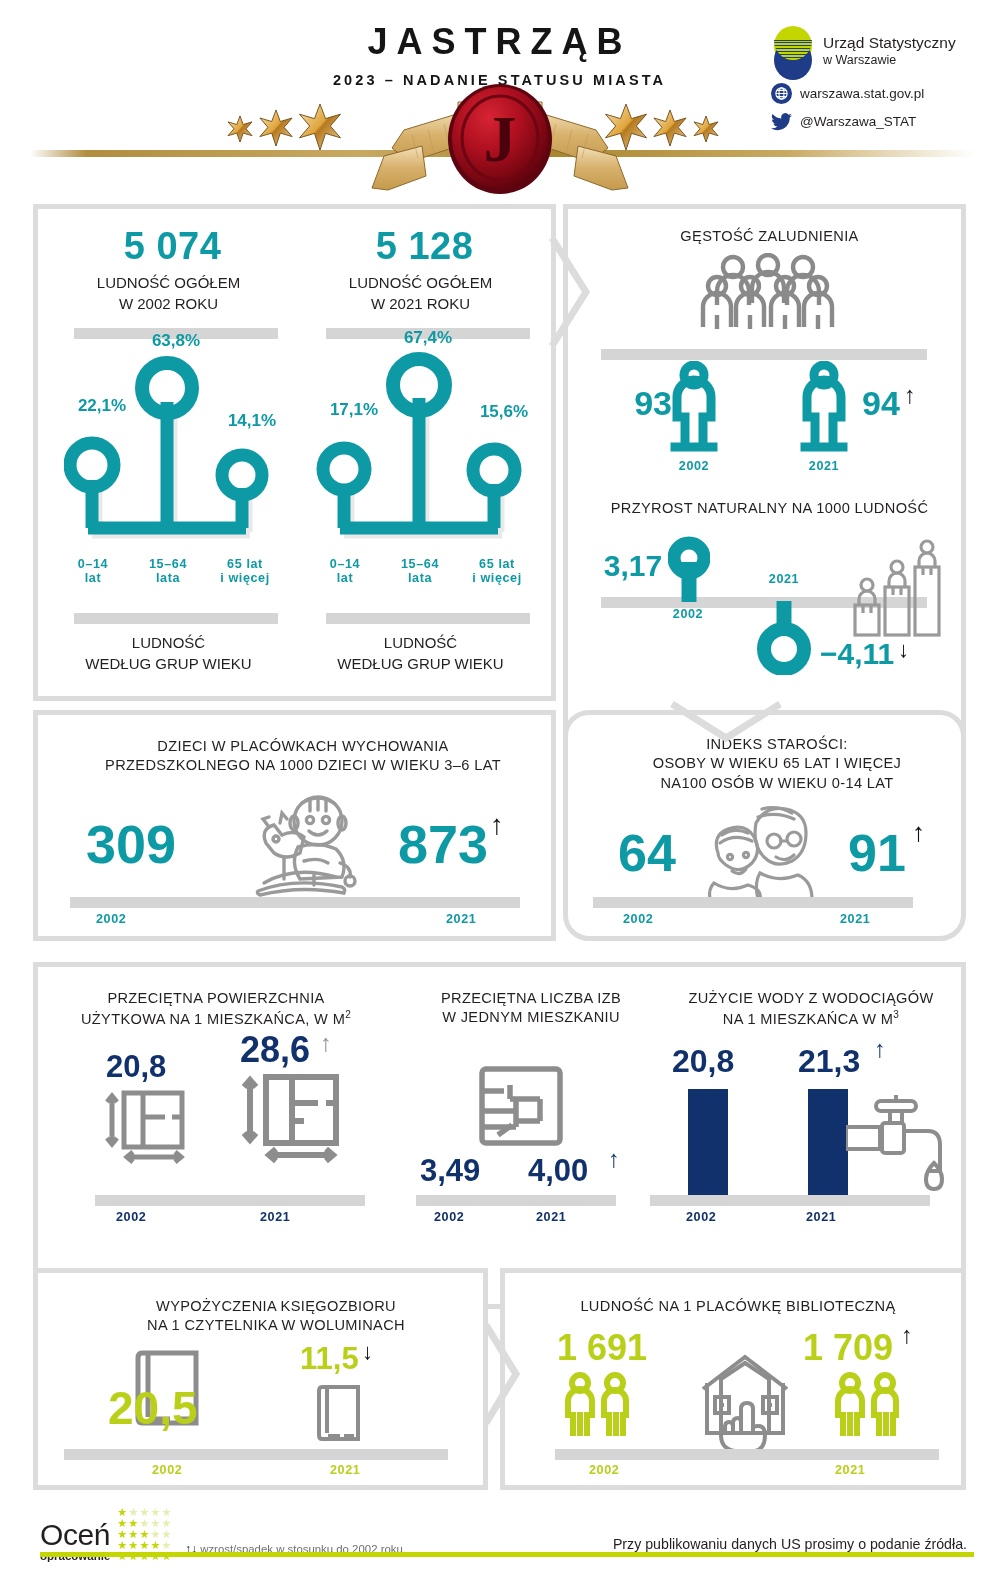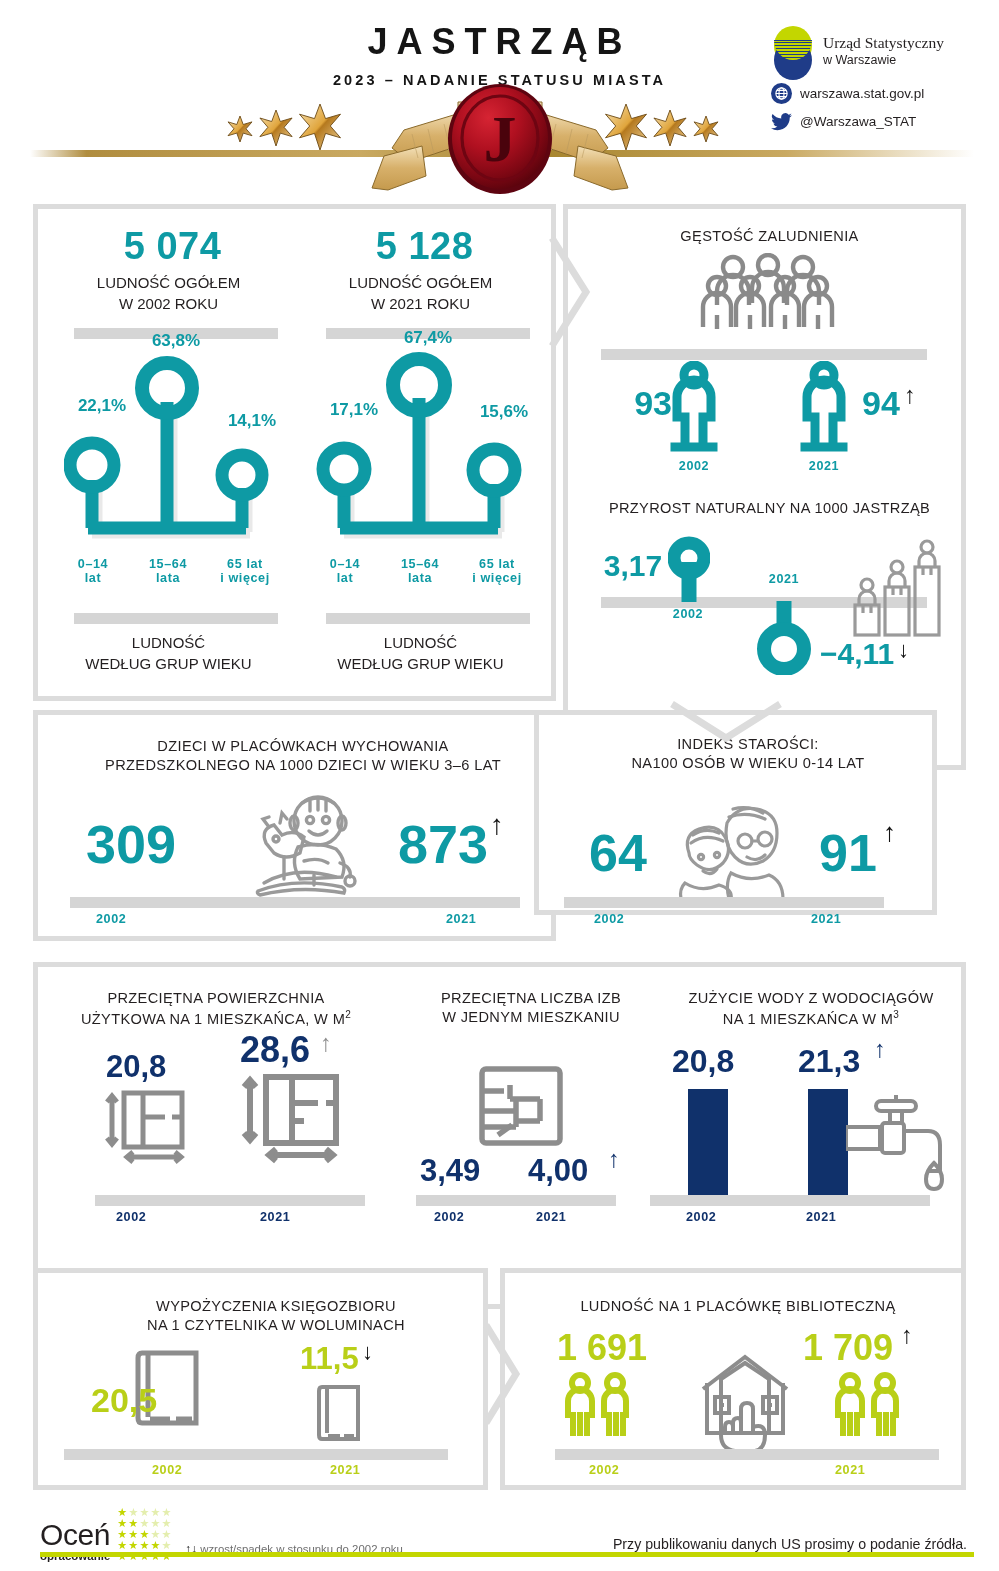--- a/index.html
+++ b/index.html
@@ -33,21 +33,21 @@
     position:absolute; width:38px; height:40px; left:3px; top:14px;
     background:#1f3c88; border-radius:50%;
   }
   .logo-mark .c-overlap {
     position:absolute; width:38px; height:26px; left:3px; top:14px;
     background:repeating-linear-gradient(0deg,#c3d600 0 1.5px,#1f3c88 1.5px 3px);
     border-radius:0 0 50% 50%/0 0 60% 60%;
     clip-path: ellipse(19px 20px at 19px 0px);
   }
   .logo-text { margin-left:8px; line-height:1.18; }
-  .logo-text .l1 { font-size:15.5px; color:#231f20;font-family:Liberation Serif, serif; }
+  .logo-text .l1 { font-size:15.5px; color:#231f20; }
   .logo-text .l2 { font-size:12.5px; color:#231f20; }
   .contact-row { display:flex; align-items:center; margin-top:7px; }
   .ico-circle {
     width:21px; height:21px; border-radius:50%; background:#1f3c88;
     flex:none; display:flex; align-items:center; justify-content:center;
   }
   .ico-circle svg { display:block; }
   .ico-plain { width:21px; height:21px; flex:none; display:flex; align-items:center; justify-content:center; }
   .contact-txt { margin-left:8px; font-size:13.5px; color:#231f20; }
 
@@ -382,21 +382,21 @@
         <circle cx="26" cy="14" r="10"></circle>
         <path d="M9 56 V36a17 17 0 0 1 34 0 v20"></path>
         <path d="M17 56 v28M35 56 v28"></path>
           <path d="M7 86 h38"></path>
       </svg>
     </div>
     <div class="abs big-teal" style="left:286px; top:175px; font-size:34px;">94</div>
     <div class="abs arrow-k" style="left:336px; top:172px; font-size:24px;">↑</div>
     <div class="abs yr teal" style="left:226px; top:250px; width:60px; text-align:center;">2021</div>
 
-    <div class="hdr center" style="left:0; top:290px; width:403px;">PRZYROST NATURALNY NA 1000 JASTRZĄB</div>
+    <div class="hdr center" style="left:0; top:290px; width:403px;">PRZYROST NATURALNY NA 1000 LUDNOŚĆ</div>
 
     <div class="bar-rule" style="left:33px; top:388px; width:326px;"></div>
 
     <div class="abs" style="left:100px; top:327px;">
       <svg width="42" height="72" viewBox="0 0 42 72">
         <path d="M21 66 V26" stroke="#0e9aa4" stroke-width="15" fill="none"></path>
         <circle cx="21" cy="22" r="15" fill="none" stroke="#0e9aa4" stroke-width="13"></circle>
       </svg>
     </div>
     <div class="abs big-teal" style="left:16px; top:340px; width:82px; text-align:center; font-size:30px;">3,17</div>
@@ -470,24 +470,25 @@
     <div class="abs big-teal" style="left:40px; top:98px; font-size:54px;text-align:center;">309</div>
     <div class="abs big-teal" style="left:352px; top:98px; font-size:54px;">873</div>
     <div class="abs arrow-k" style="left:452px; top:94px; font-size:28px;">↑</div>
 
     <div class="bar-rule" style="left:32px; top:182px; width:450px;"></div>
     <div class="abs yr teal" style="left:58px; top:197px;">2002</div>
     <div class="abs yr teal" style="left:408px; top:197px;">2021</div>
   </div>
 </div>
 
-<div class="panel" style="left:534px; top:710px; width:403px; height:205px;">
+<div class="panel" style="left:563px; top:710px; width:403px; height:231px;border-radius:26px;">
   <div class="panel-inner">
     <div class="hdr" style="left:24px; top:20px; width:370px;">
       <div>INDEKS STAROŚCI:</div>
+      <div>OSOBY W WIEKU 65 LAT I WIĘCEJ</div>
       <div>NA100 OSÓB W WIEKU 0-14 LAT</div>
     </div>
 
     <div class="abs" style="left:132px; top:84px;">
       <svg width="115" height="102" viewBox="0 0 115 102" fill="none" stroke="#9a9a9a" stroke-width="3.2" stroke-linecap="round">
         <path d="M56 24 q10 -18 30 -14 q20 4 20 24 q0 20 -14 28 q-16 8 -28 -4 q-12 -12 -8 -34z"></path>
         <path d="M58 18 q18 -6 36 2 M62 10 q16 -4 30 4"></path>
         <circle cx="74" cy="42" r="7"></circle>
           <circle cx="94" cy="40" r="7"></circle>
           <path d="M81 42 h6"></path>
@@ -619,21 +620,21 @@
       <div>NA 1 CZYTELNIKA W WOLUMINACH</div>
     </div>
 
     <div class="abs" style="left:96px; top:74px;">
       <svg width="70" height="88" viewBox="0 0 70 88" fill="none" stroke="#8d8d8d" stroke-width="5">
         <path d="M8 6 h54 v70 H8 q-4 0 -4 -5 V11 q0 -5 4 -5z"></path>
         <path d="M14 6 v64"></path>
         <path d="M16 72 h20 M42 72 h16"></path>
       </svg>
     </div>
-    <div class="abs big-green" style="left:53px; top:108px; font-size:34px;">20,5</div>
+    <div class="abs big-green" style="left:70px; top:108px; font-size:46px;">20,5</div>
 
     <div class="abs" style="left:278px; top:110px;">
       <svg width="46" height="62" viewBox="0 0 46 62" fill="none" stroke="#8d8d8d" stroke-width="4">
         <path d="M6 4 h36 v52 H6 q-3 0 -3 -4 V8 q0 -4 3 -4z"></path>
         <path d="M11 4 v46"></path>
         <path d="M12 53 h12 M28 53 h10"></path>
       </svg>
     </div>
     <div class="abs big-green" style="left:262px; top:68px; font-size:31px;">11,5</div>
     <div class="abs arrow-k" style="left:324px; top:66px; font-size:22px;">↓</div>

